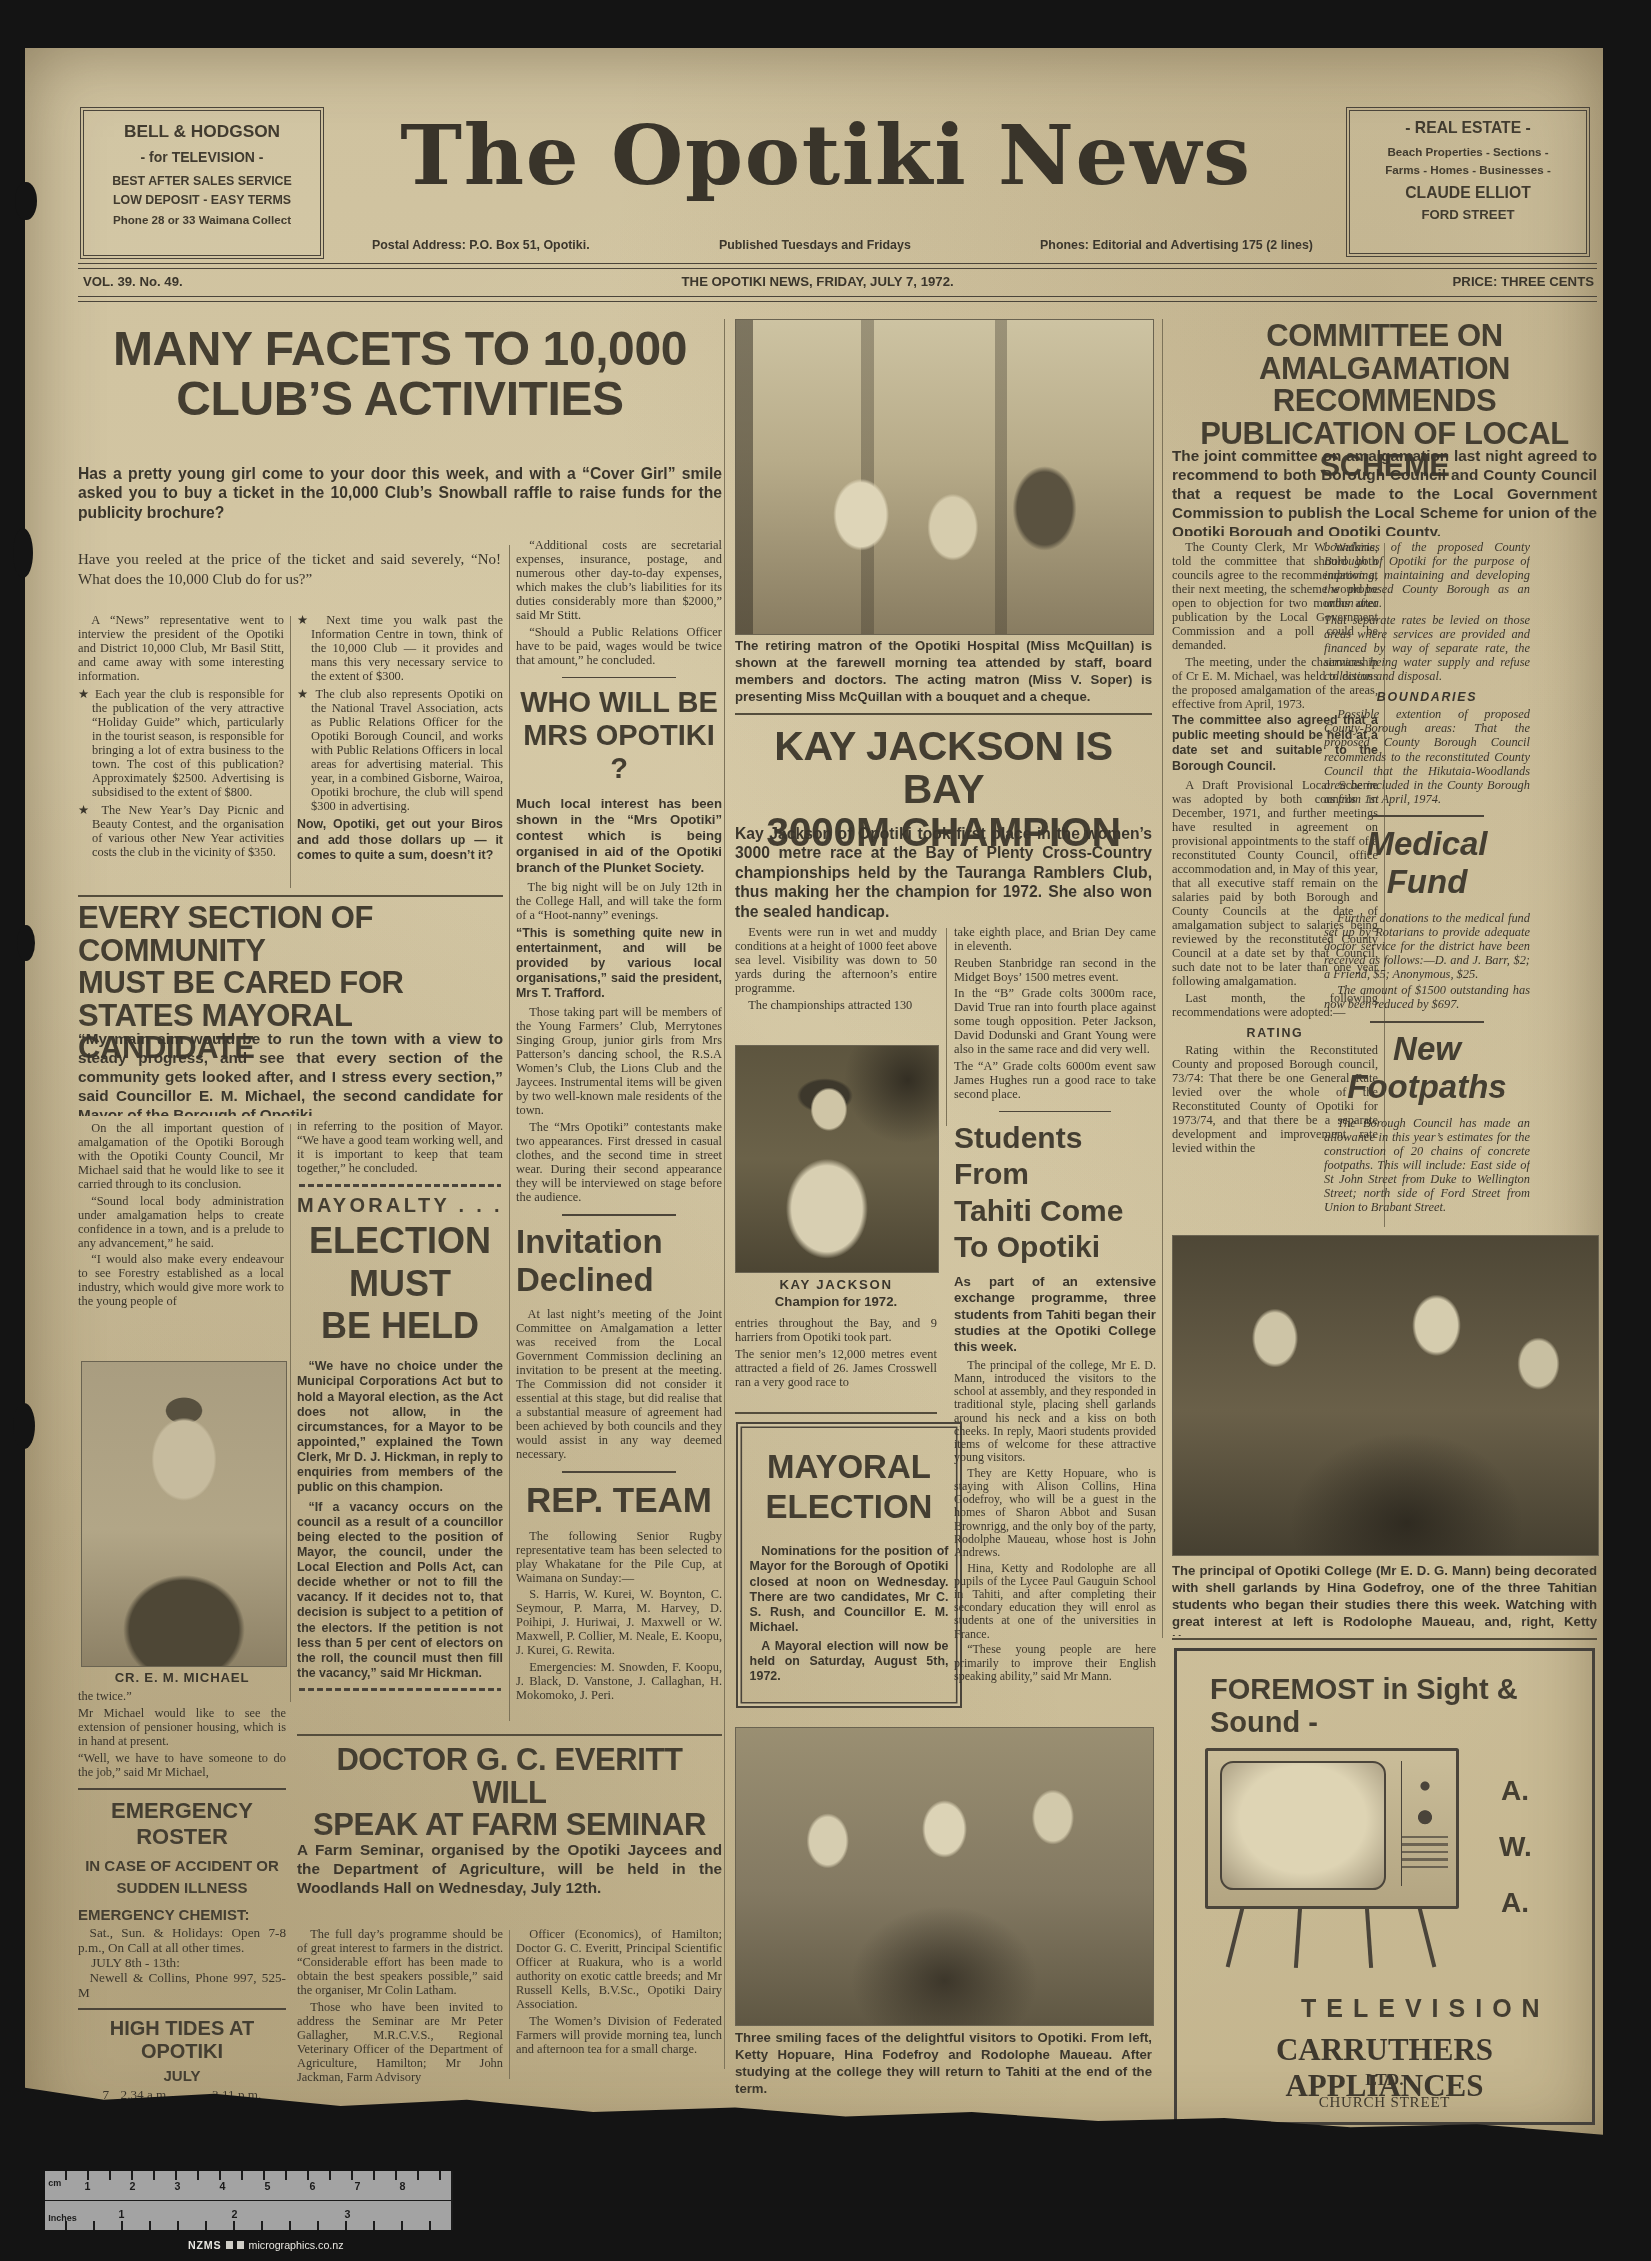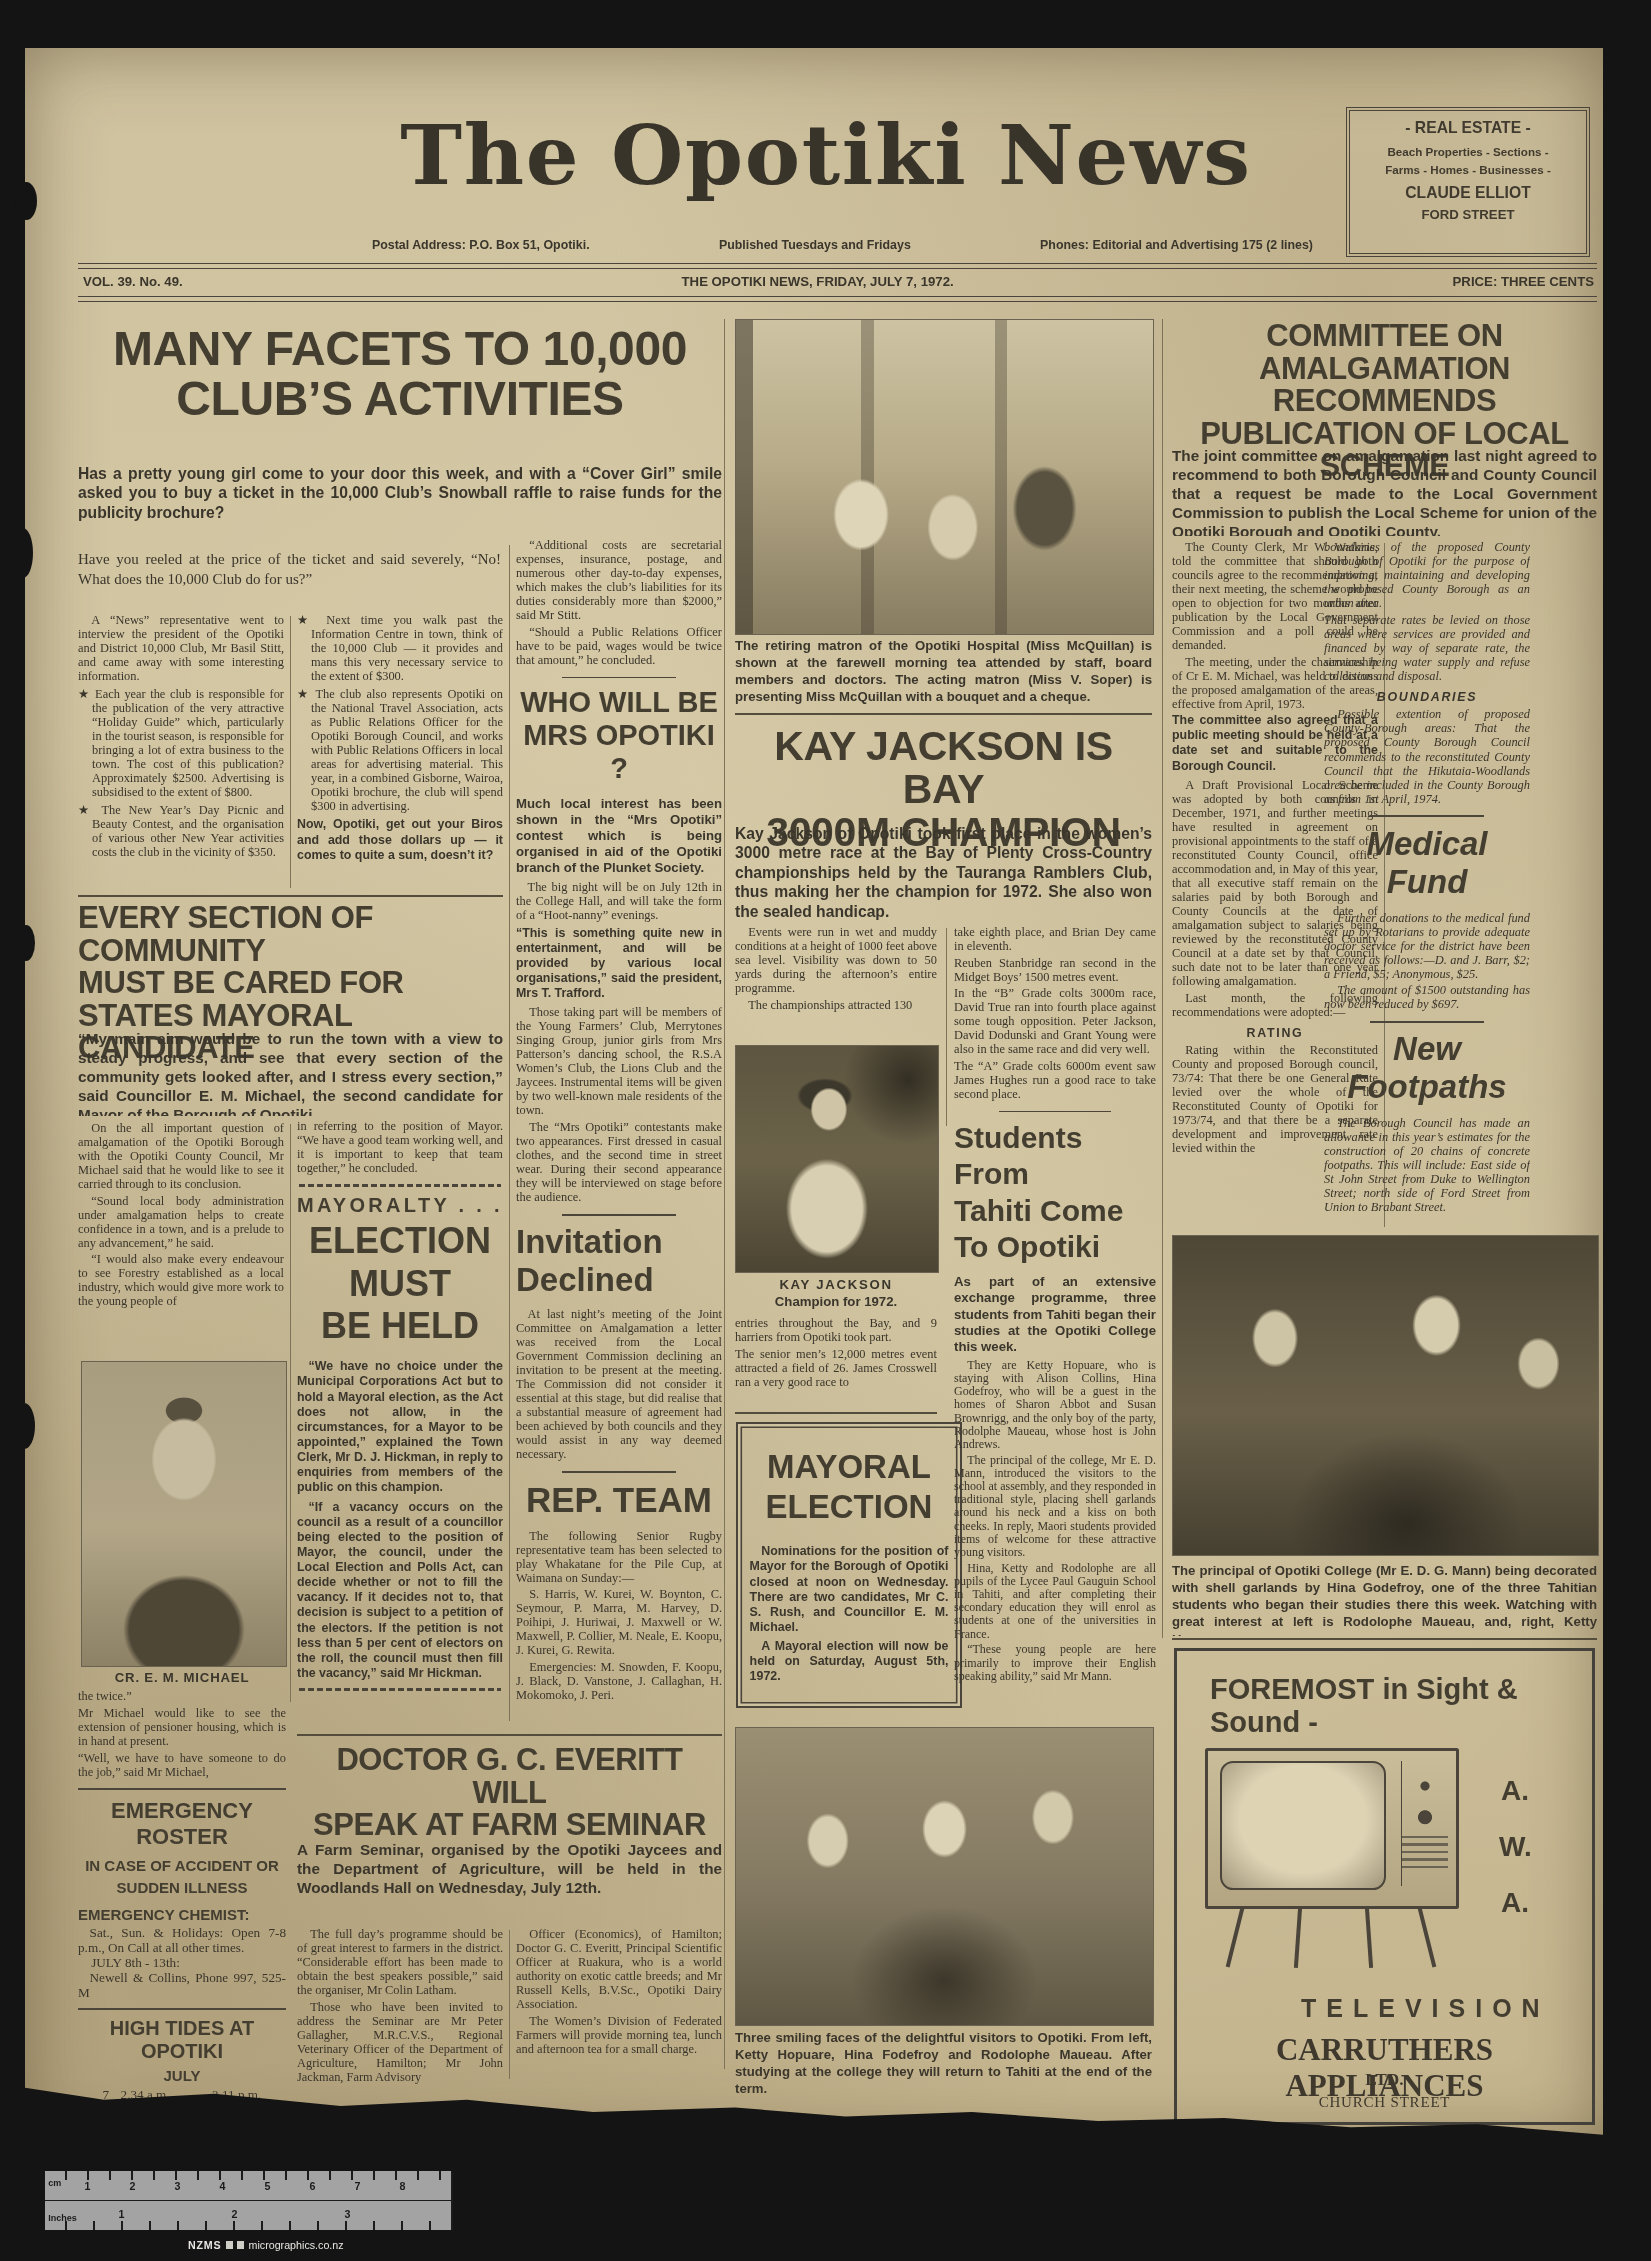--- a/index.html
+++ b/index.html
@@ -84,20 +84,27 @@
 <body>
 
 <div id="page">
   <div id="paper"></div>
 
   <div class="notch" style="left:15px;top:182px;width:21.5px;height:38px;"></div>
   <div class="notch" style="left:13.2px;top:528px;width:20px;height:50px;"></div>
   <div class="notch" style="left:16.5px;top:925px;width:18px;height:36px;"></div>
   <div class="notch" style="left:13.2px;top:1403px;width:21.5px;height:46px;"></div>
 
+  <div class="boxad" style="left:83px;top:110px;width:236px;height:137px;padding-top:6.6px;">
+    <div style="font-size:17.3px;margin-top:3.3px;">BELL &amp; HODGSON</div>
+    <div style="font-size:14px;margin-top:7.4px;">- for TELEVISION -</div>
+    <div style="font-size:12.4px;margin-top:8.3px;">BEST AFTER SALES SERVICE</div>
+    <div style="font-size:12.4px;margin-top:5.8px;">LOW DEPOSIT - EASY TERMS</div>
+    <div style="font-size:11.6px;margin-top:5.8px;">Phone 28 or 33 Waimana Collect</div>
+  </div>
 
   <div class="abs" style="left:347px;top:106px;width:958px;text-align:center;
        font-family:'DejaVu Serif',serif;font-weight:700;font-size:83px;color:#39342a;letter-spacing:1.7px;">The Opotiki News</div>
 
   <div class="abs" style="left:372px;top:238px;width:941px;display:flex;justify-content:space-between;
        font-family:'Liberation Sans',sans-serif;font-weight:700;font-size:12.4px;color:#3b362c;">
     <span>Postal Address: P.O. Box 51, Opotiki.</span>
     <span>Published Tuesdays and Fridays</span>
     <span>Phones: Editorial and Advertising 175 (2 lines)</span>
   </div>
@@ -324,22 +331,22 @@
         <p>Reuben Stanbridge ran second in the Midget Boys’ 1500 metres event.</p>
         <p>In the “B” Grade colts 3000m race, David True ran into fourth place against some tough opposition. Peter Jackson, David Dodunski and Grant Young were also in the same race and did very well.</p>
         <p>The “A” Grade colts 6000m event saw James Hughes run a good race to take second place.</p>
       </div>
     <div class="hr"></div>
     <div class="sec" style="font-size:30px;line-height:1.22;">Students From
 Tahiti Come
 To Opotiki</div>
     <div class="bp" style="margin-top:8.3px;font-size:13.2px;">As part of an extensive exchange programme, three students from Tahiti began their studies at the Opotiki College this week.</div>
     <div class="bodycol" style="font-size:12px;line-height:1.1;">
+        <p>The principal of the college, Mr E. D. Mann, introduced the visitors to the school at assembly, and they responded in traditional style, placing shell garlands around his neck and a kiss on both cheeks. In reply, Maori students provided items of welcome for these attractive young visitors.</p>
         <p>They are Ketty Hopuare, who is staying with Alison Collins, Hina Godefroy, who will be a guest in the homes of Sharon Abbot and Susan Brownrigg, and the only boy of the party, Rodolphe Maueau, whose host is John Andrews.</p>
-        <p>The principal of the college, Mr E. D. Mann, introduced the visitors to the school at assembly, and they responded in traditional style, placing shell garlands around his neck and a kiss on both cheeks. In reply, Maori students provided items of welcome for these attractive young visitors.</p>
         <p>Hina, Ketty and Rodolophe are all pupils of the Lycee Paul Gauguin School in Tahiti, and after completing their secondary education they will enrol as students at one of the universities in France.</p>
         <p>“These young people are here primarily to improve their English speaking ability,” said Mr Mann.</p>
       </div>
   </div>
 
   <div class="hl" style="position:absolute;left:1172px;top:320px;width:425px;font-size:31px;">COMMITTEE ON AMALGAMATION
 RECOMMENDS
 PUBLICATION OF LOCAL SCHEME</div>
   <div class="lead abs" style="left:1172px;top:447px;width:425px;height:89px;font-size:15.3px;">The joint committee on amalgamation last night agreed to recommend to both Borough Council and County Council that a request be made to the Local Government Commission to publish the Local Scheme for union of the Opotiki Borough and Opotiki County.</div>
 

